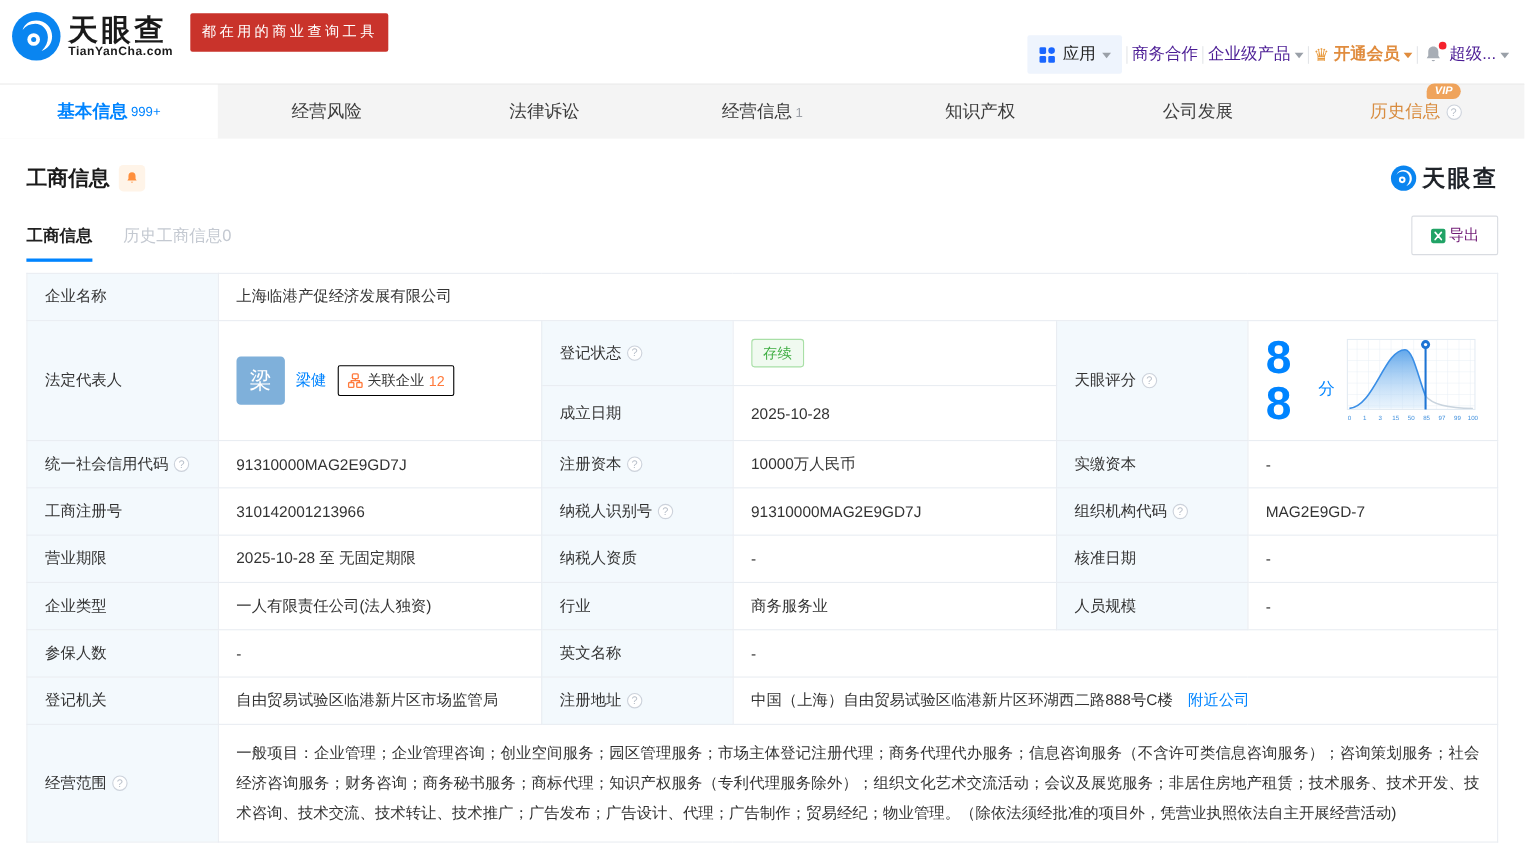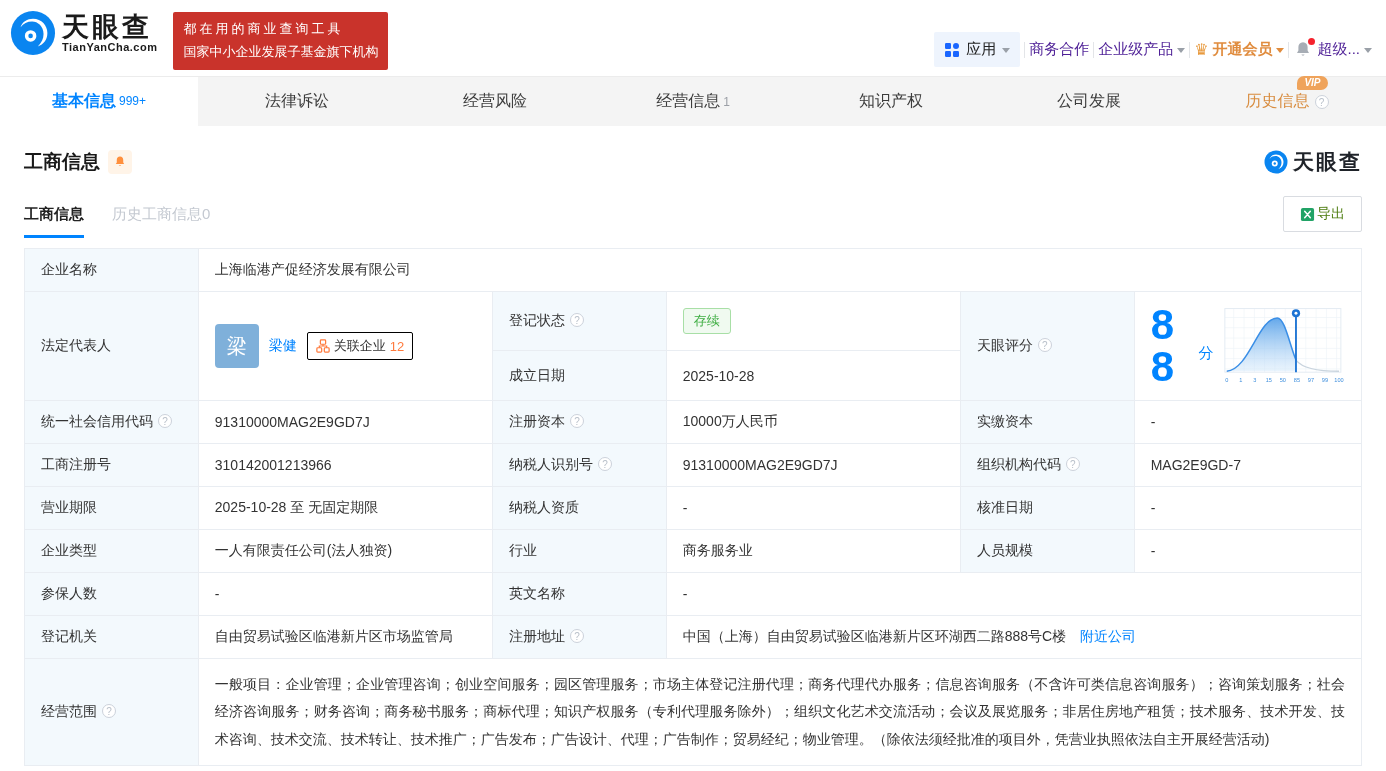--- a/index.html
+++ b/index.html
@@ -51,21 +51,21 @@
   .title-wrap { display:flex; align-items:center; gap:8px; }
   .section-title { font-size:19px; font-weight:bold; color:#1a1a1a; }
   .bell-box { width:24px; height:24px; background:#fff4e8; border-radius:4px; display:flex; align-items:center; justify-content:center; cursor:pointer; }
   .watermark { display:flex; align-items:center; gap:5px; }
   .watermark .wm-txt { font-size:21px; font-weight:bold; color:#1f2329; letter-spacing:2px; }
 
   .sub-row { margin-top:20px; display:flex; align-items:flex-end; justify-content:space-between; }
   .sub-tabs { display:flex; gap:28px; font-size:15px; }
   .sub-tab { padding-bottom:11px; cursor:pointer; color:#c4c9d1; }
   .sub-tab.active { color:#222; font-weight:bold; border-bottom:3px solid #0084ff; }
-  .export-btn { display:flex; align-items:center; gap:2px; border:1px solid #d9dce1; background:#fff; border-radius:2px; padding:8px 16px; font-size:14px; color:#4d7c0f; cursor:pointer; margin-bottom:6px; font-family:inherit; }
+  .export-btn { display:flex; align-items:center; gap:2px; border:1px solid #d9dce1; background:#fff; border-radius:2px; padding:8px 16px; font-size:14px; color:#701a75; cursor:pointer; margin-bottom:6px; font-family:inherit; }
 
   
   table.info { width:100%; border-collapse:collapse; margin-top:10px; font-size:14px; table-layout:fixed; }
   table.info td { border:1px solid #e9edf2; padding:12px 16px; color:#333; word-break:break-all; }
   td.lbl { background:#f3f9fd; color:#3c3c3c; word-break:keep-all; }
   .q-icon { display:inline-block; width:14px; height:14px; border-radius:50%; border:1px solid #ccd2db; color:#b9c0ca; font-size:10px; line-height:13px; text-align:center; margin-left:5px; vertical-align:1px; cursor:pointer; background:#fff; }
   .status-badge { display:inline-block; padding:3px 10px; font-size:13px; color:#3fae43; background:#f0faf0; border:1px solid #a8dfa6; border-radius:3px; }
   .rep-cell { display:flex; align-items:center; gap:10px; }
   .avatar { width:44px; height:44px; border-radius:4px; background:#7fb0da; color:#fff; font-size:20px; display:flex; align-items:center; justify-content:center; flex:0 0 auto; cursor:pointer; }
   a.blue-link, .blue-link { color:#0084ff; text-decoration:none; cursor:pointer; }
@@ -89,21 +89,20 @@
       <circle cx="21.5" cy="27" r="2.4" fill="#0a85f0"></circle>
     </svg>
     <div class="logo-txt">
       <div class="cn">天眼查</div>
       <div class="en">TianYanCha.com</div>
     </div>
   </div>
 
   <div class="promo">
     <div class="l1">都在用的商业查询工具</div>
-    <div class="l2">国家中小企业发展子基金旗下机构</div>
   </div>
 
 
   <div class="top-menu">
     <div class="apps-entry">
       <svg width="16" height="16" viewBox="0 0 16 16">
         <rect x="1" y="1" width="6" height="6" rx="1.2" fill="#1a66ff"></rect>
         <circle cx="12" cy="4" r="3" fill="#1a66ff"></circle>
         <rect x="1" y="9" width="6" height="6" rx="1.2" fill="#1a66ff"></rect>
         <rect x="9" y="9" width="6" height="6" rx="1.2" fill="#1a66ff"></rect>
@@ -140,24 +139,24 @@
     </div>
   </div>
 </div>
 
 <div class="main-tabs">
   <div class="main-tab active">
     <span>基本信息</span>
     <span class="tab-count-blue">999+</span>
   </div>
   <div class="main-tab">
+    <span>经营风险</span>
+  </div>
+  <div class="main-tab">
     <span>法律诉讼</span>
-  </div>
-  <div class="main-tab">
-    <span>经营风险</span>
   </div>
   <div class="main-tab">
     <span>经营信息</span>
     <span class="tab-count-gray">1</span>
   </div>
   <div class="main-tab">
     <span>知识产权</span>
   </div>
   <div class="main-tab">
     <span>公司发展</span>

